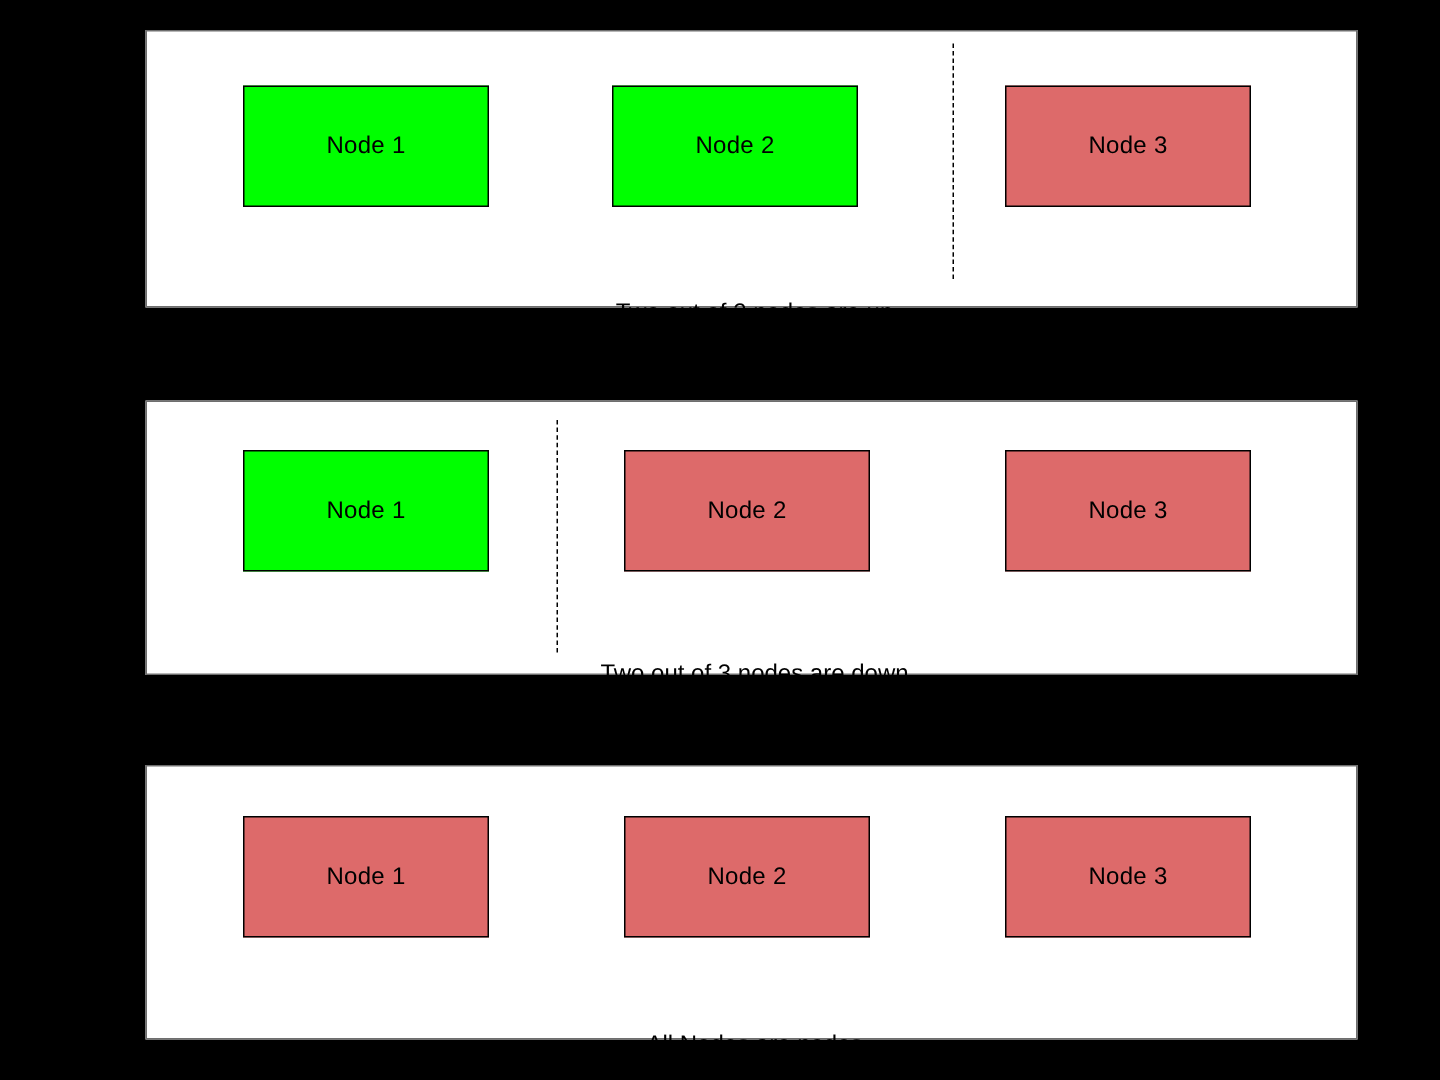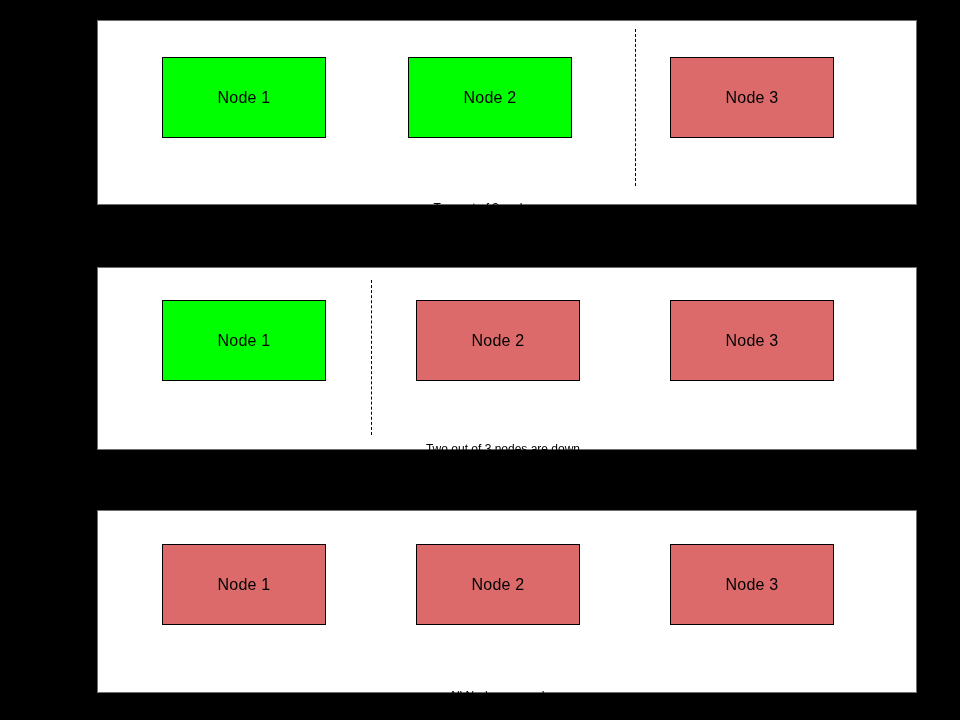--- a/index.html
+++ b/index.html
@@ -16,21 +16,20 @@
     font-family: "Liberation Sans", sans-serif;
     color: #000000;
   }
   .panel {
     position: absolute;
     left: 97px;
     width: 806px;
     background: #ffffff;
     border: 1px solid #6e6e6e;
     box-sizing: content-box;
-    padding-left: 12px;
   }
   .panel-1 { top: 20px;  height: 183px; }
   .panel-2 { top: 267px; height: 181px; }
   .panel-3 { top: 510px; height: 181px; }
 
   .node {
     position: absolute;
     width: 162px;
     height: 79px;
     border: 1px solid #000000;
@@ -58,21 +57,21 @@
     border-left: 1px dashed #000000;
   }
   .panel-1 .divider { left: 537px; top: 8px;  height: 157px; }
   .panel-2 .divider { left: 273px; top: 12px; height: 155px; }
 
   .caption {
     position: absolute;
     left: 225px;
     width: 360px;
     text-align: center;
-    font-size: 12px;
+    font-size: 16px;
     line-height: 21px;
     white-space: pre;
   }
   .panel-1 .caption { top: 135px; }
   .panel-2 .caption { top: 129px; }
   .panel-3 .caption { top: 133px; }
 </style>
 </head>
 <body>
 

